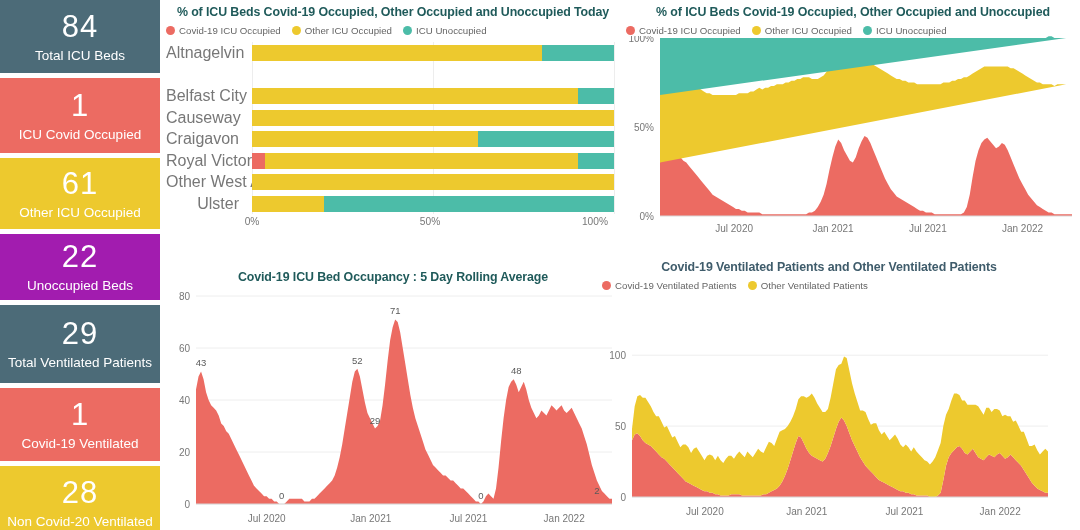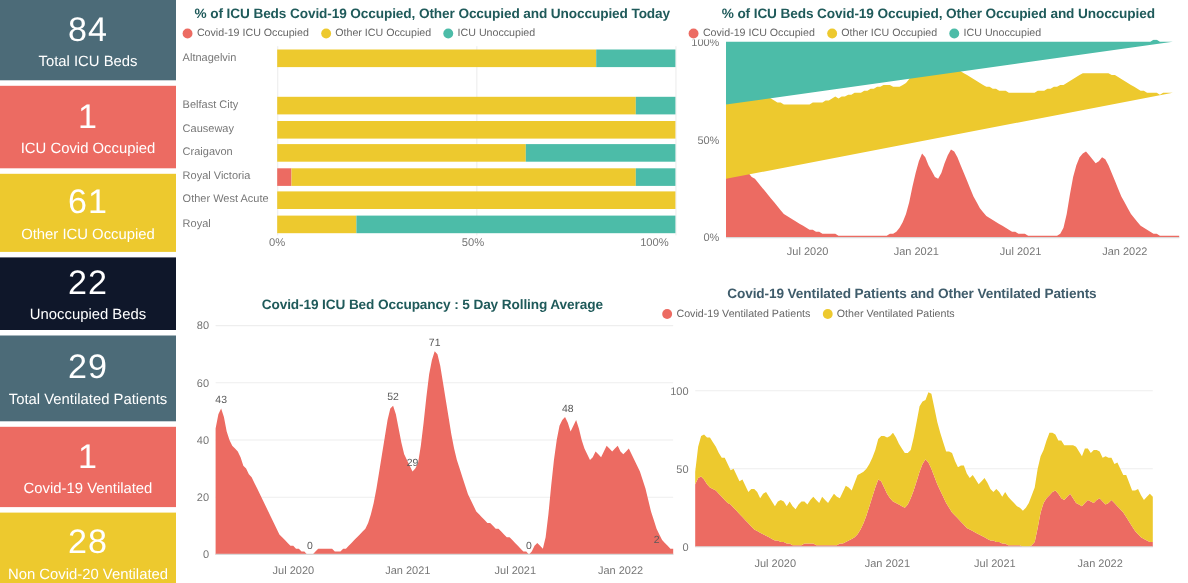--- a/index.html
+++ b/index.html
@@ -50,21 +50,21 @@
 
   
   .hbar-area { position: relative; margin-top: 6px; padding-left: 6px; }
   .hbar-plot { position: relative; width: 454px; height: 172px; }
   .hbar-gridline {
     position: absolute; top: 0; bottom: 0; width: 1px; background: #ededed;
   }
   .hbar-row { position: absolute; left: 0; width: 100%; height: 20px; display: flex; }
   .hbar-cat {
     position: absolute; right: 100%; width: 80px; padding-right: 7px;
-    text-align: left; font-size: 10px; color: #777; line-height: 20px;
+    text-align: right; font-size: 16px; color: #777; line-height: 20px;
     white-space: nowrap;
   }
   .hbar-track { position: absolute; left: 86px; right: 6px; height: 16px; top: 2px; display: flex; }
   .hbar-seg { height: 100%; }
   .hbar-axis { position: relative; height: 18px; margin-left: 86px; margin-right: 6px; }
   .hbar-tick { position: absolute; font-size: 10.2px; color: #777; top: 2px; }
 
   
   .ts-wrap { position: relative; padding-left: 6px; }
   .ts-svg { display: block; }
@@ -84,21 +84,21 @@
         <div class="kpi-label">Total ICU Beds</div>
       </div>
       <div class="kpi-card kpi-c1" style="background: rgb(236, 107, 98);">
         <div class="kpi-value">1</div>
         <div class="kpi-label">ICU Covid Occupied</div>
       </div>
       <div class="kpi-card kpi-c2" style="background: rgb(237, 201, 46);">
         <div class="kpi-value">61</div>
         <div class="kpi-label">Other ICU Occupied</div>
       </div>
-      <div class="kpi-card kpi-c3" style="background: #0f172a;">
+      <div class="kpi-card kpi-c3" style="background: #a21caf;">
         <div class="kpi-value">22</div>
         <div class="kpi-label">Unoccupied Beds</div>
       </div>
       <div class="kpi-card kpi-c4" style="background: rgb(76, 107, 120);">
         <div class="kpi-value">29</div>
         <div class="kpi-label">Total Ventilated Patients</div>
       </div>
       <div class="kpi-card kpi-c5" style="background: rgb(236, 107, 98);">
         <div class="kpi-value">1</div>
         <div class="kpi-label">Covid-19 Ventilated</div>
@@ -167,21 +167,21 @@
                 <div class="hbar-seg" style="width: 10%; background: rgb(76, 188, 168);"></div>
               </div>
             </div>
             <div class="hbar-row" style="top: 129px; height: 21.5px;">
               <div class="hbar-cat" style="left: 0px; right: auto; width: 80px; line-height: 21.5px;">Other West Acute</div>
               <div class="hbar-track" style="height: 16px; top: 3px;">
                 <div class="hbar-seg" style="width: 100%; background: rgb(237, 201, 46);"></div>
               </div>
             </div>
             <div class="hbar-row" style="top: 150.5px; height: 21.5px;">
-              <div class="hbar-cat" style="left: 0px; right: auto; width: 80px; line-height: 21.5px;">Royal</div>
+              <div class="hbar-cat" style="left: 0px; right: auto; width: 80px; line-height: 21.5px;">Ulster</div>
               <div class="hbar-track" style="height: 16px; top: 3px;">
                 <div class="hbar-seg" style="width: 20%; background: rgb(237, 201, 46);"></div>
                 <div class="hbar-seg" style="width: 80%; background: rgb(76, 188, 168);"></div>
               </div>
             </div>
           </div>
         <div class="hbar-axis" id="hbar-axis">
             <div class="hbar-tick" style="left: calc(0% + 0px); transform: translateX(-50%);">0%</div>
             <div class="hbar-tick" style="left: calc(50% - 3px); transform: translateX(-50%);">50%</div>
             <div class="hbar-tick" style="left: calc(100% - 6px); transform: translateX(-100%);">100%</div>

